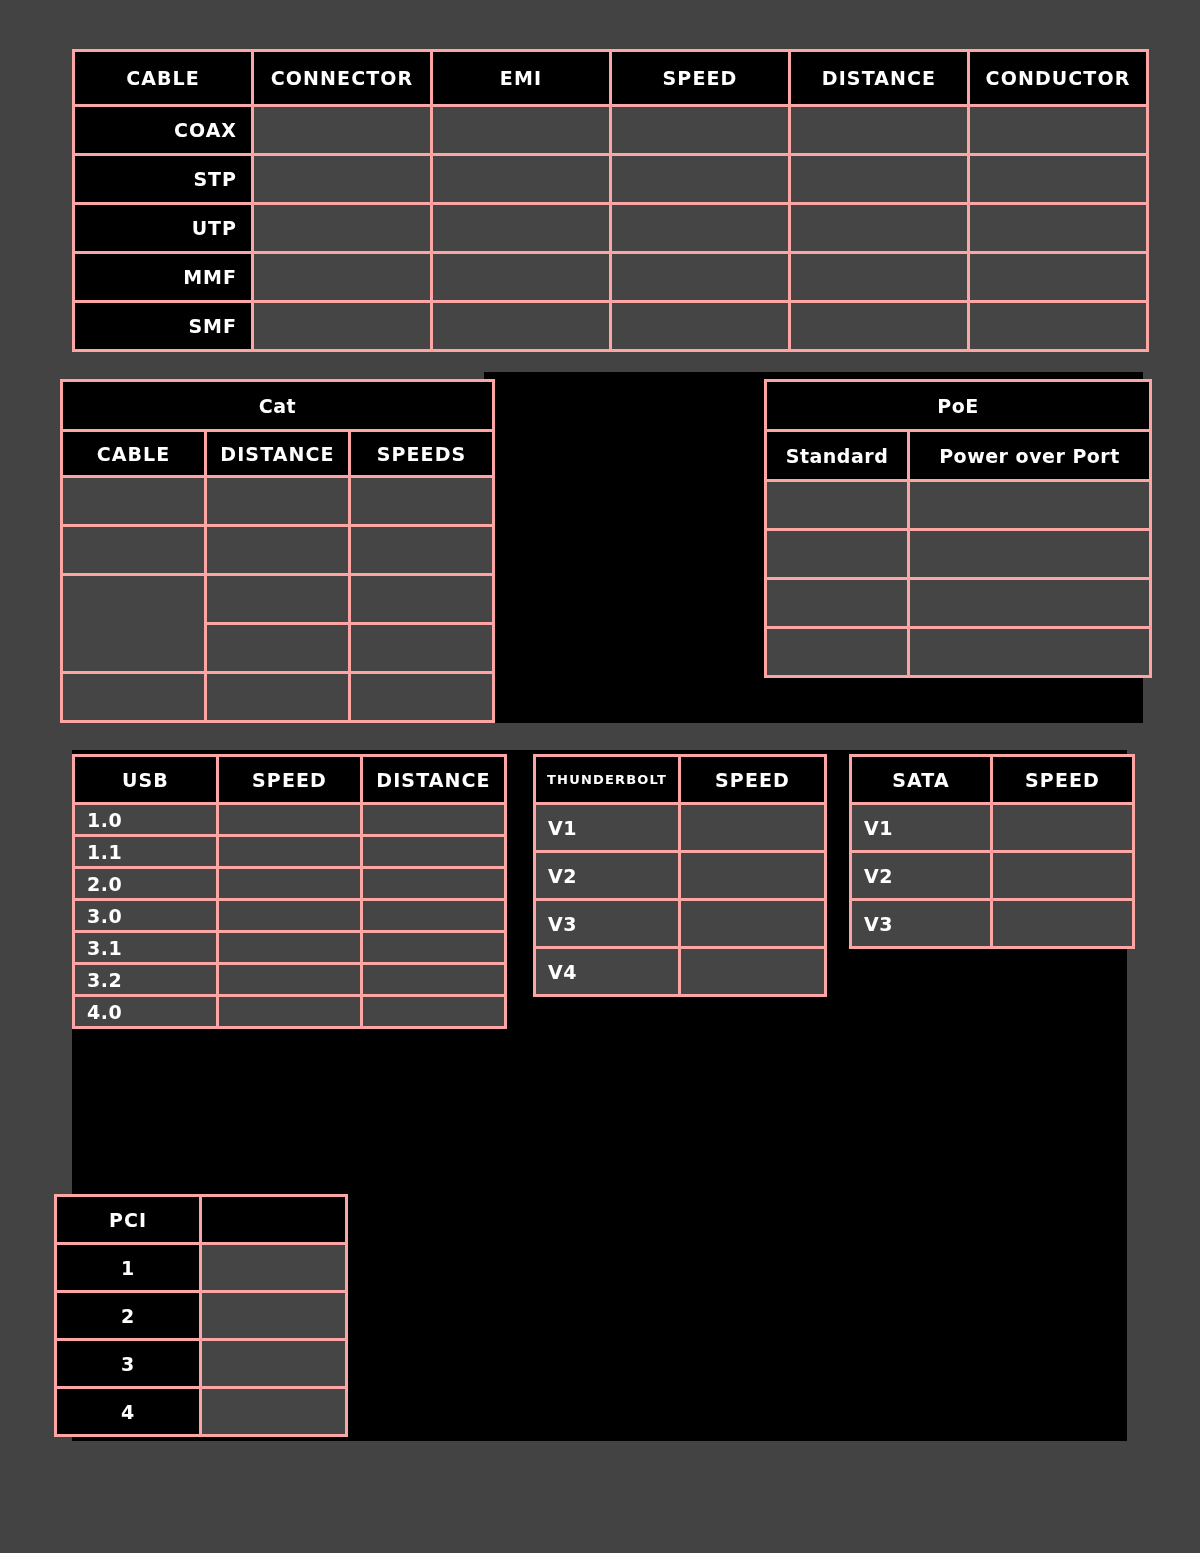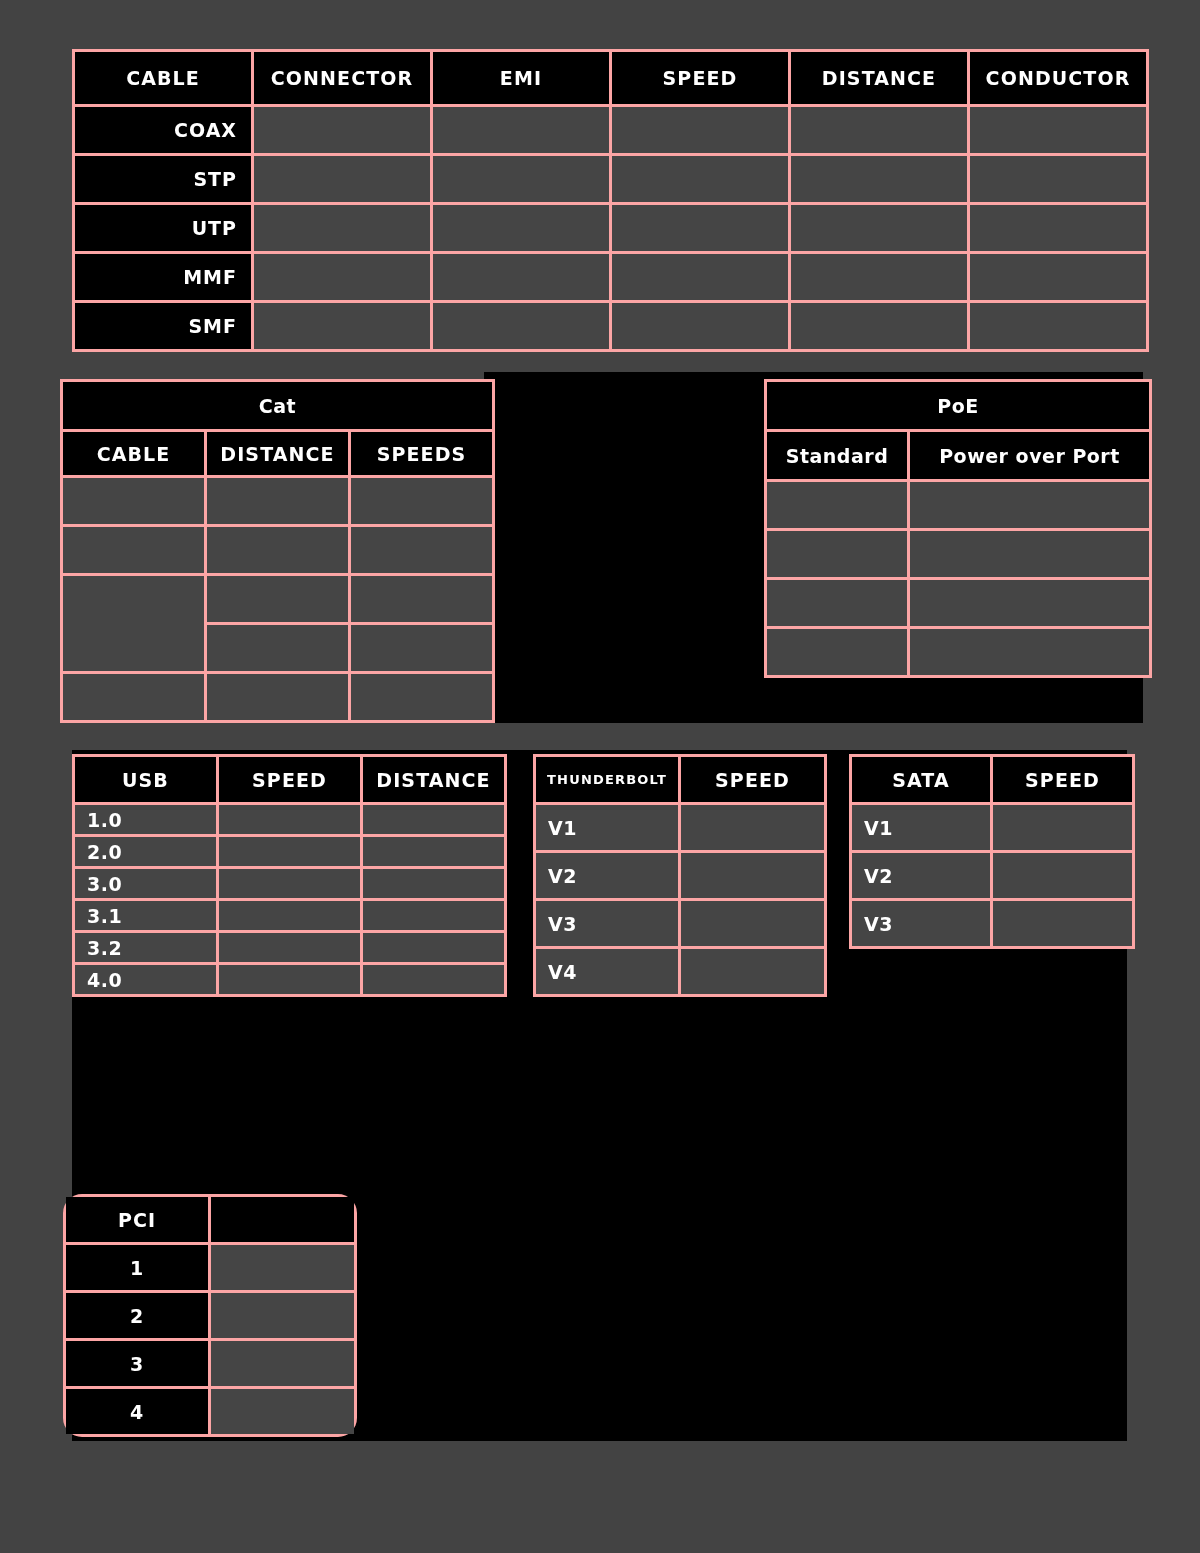--- a/index.html
+++ b/index.html
@@ -103,21 +103,21 @@
   #tbl-usb td.hd  { height: 45px; }
 
   #tbl-thunder    { left: 513px; top: 754px;  width: 285px; margin-left: 20px; }
   #tbl-thunder td { height: 45px; }
   #tbl-thunder td.hd, #tbl-thunder td.hd-small { height: 45px; }
 
   #tbl-sata       { left: 849px; top: 754px;  width: 277px; }
   #tbl-sata td    { height: 45px; }
   #tbl-sata td.hd { height: 45px; }
 
-  #tbl-pci        { left: 63px;  top: 1194px; width: 285px; border-radius: 19px; }
+  #tbl-pci        { left: 54px;  top: 1194px; width: 285px; }
   #tbl-pci td     { height: 45px; }
   #tbl-pci td.hd  { height: 45px; }
 </style>
 </head>
 <body>
 
 <div class="page">
 
   <div class="backdrop" id="backdrop-middle"></div>
   <div class="backdrop" id="backdrop-bottom"></div>
@@ -268,20 +268,25 @@
         <td class="hd">USB</td>
         <td class="hd">SPEED</td>
         <td class="hd">DISTANCE</td>
       </tr>
       <tr>
         <td class="rowlabel-left">1.0</td>
         <td class="blank"></td>
         <td class="blank"></td>
       </tr>
       <tr>
+        <td class="rowlabel-left">1.1</td>
+        <td class="blank"></td>
+        <td class="blank"></td>
+      </tr>
+      <tr>
         <td class="rowlabel-left">2.0</td>
         <td class="blank"></td>
         <td class="blank"></td>
       </tr>
       <tr>
         <td class="rowlabel-left">3.0</td>
         <td class="blank"></td>
         <td class="blank"></td>
       </tr>
       <tr>

